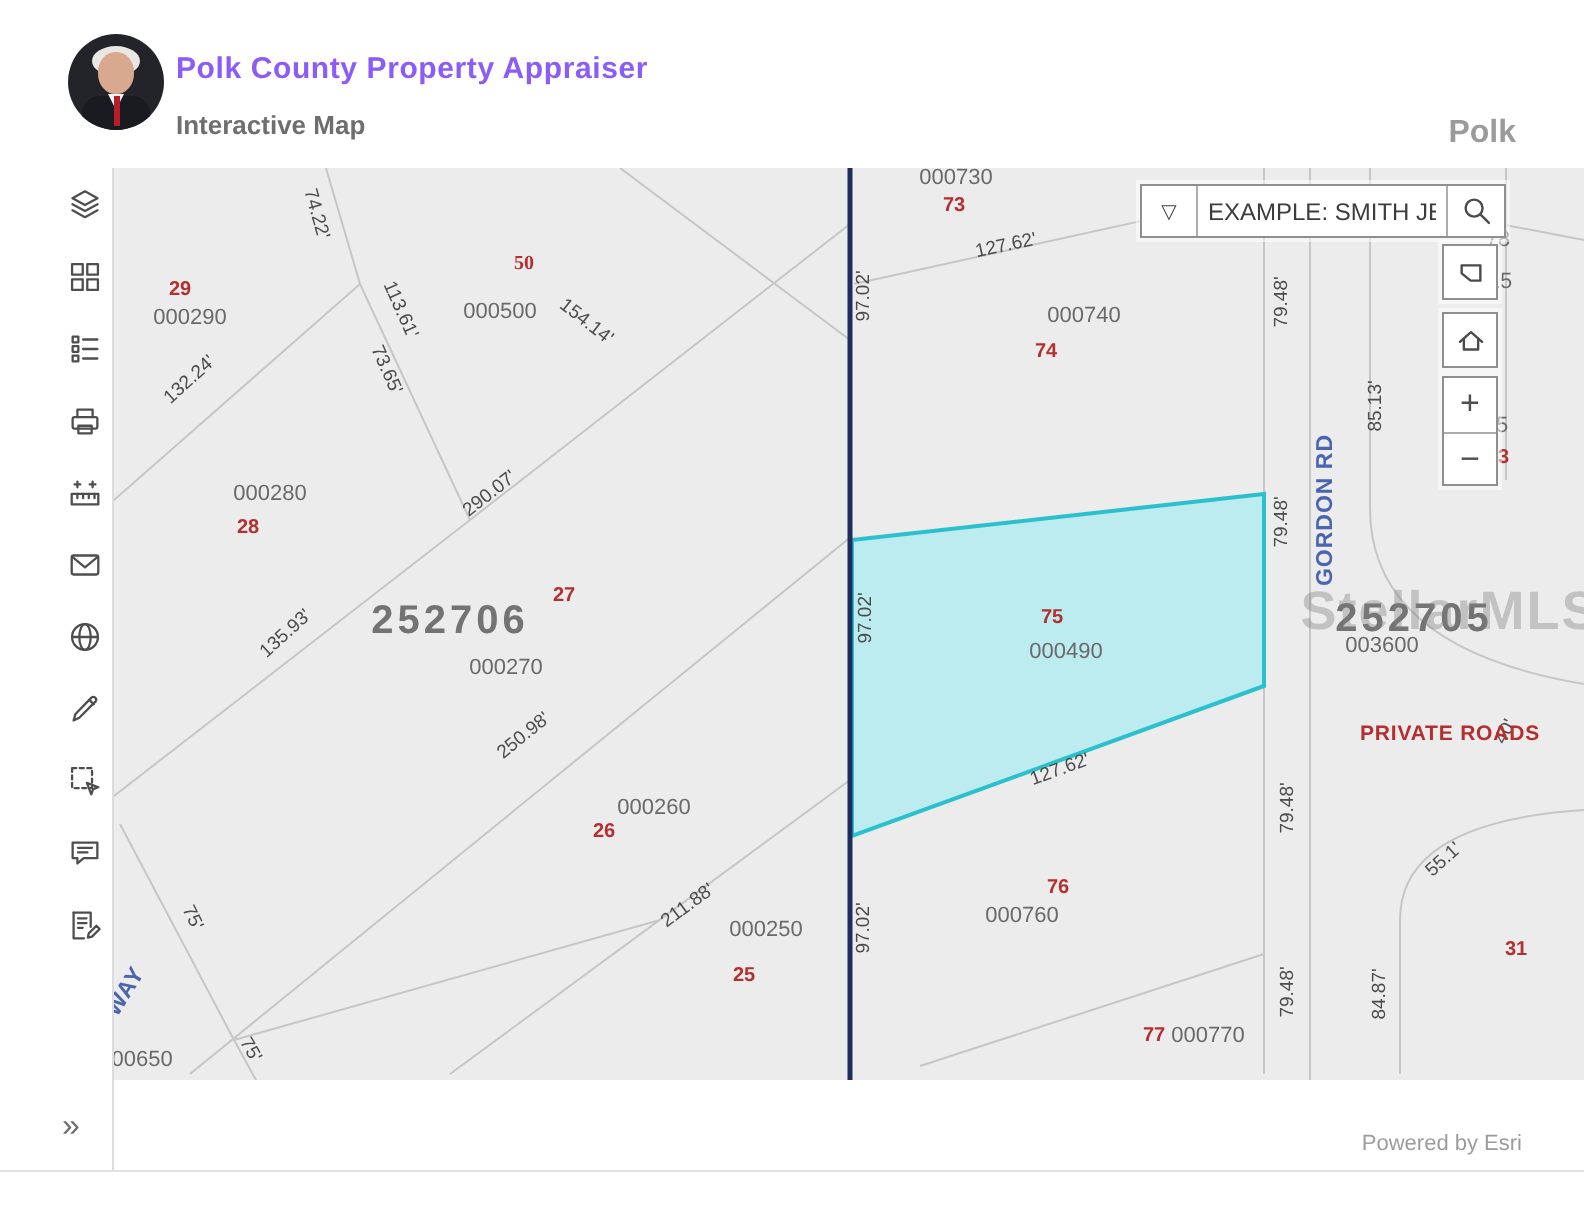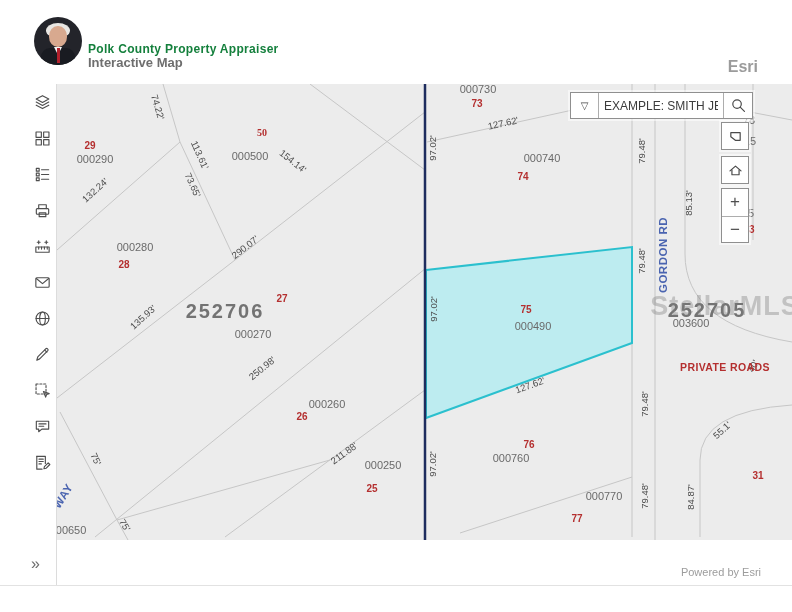--- a/index.html
+++ b/index.html
@@ -8,21 +8,21 @@
   
   .header{position:absolute;left:0;top:0;width:792px;height:84px;background:#fff;}
   .avatar{position:absolute;left:34px;top:17px;width:48px;height:48px;border-radius:50%;
           background:#23242a;overflow:hidden;}
   .avatar .hair{position:absolute;left:12px;top:6px;width:24px;height:15px;border-radius:50%;background:#e9e7e3;}
   .avatar .face{position:absolute;left:15px;top:9px;width:18px;height:21px;border-radius:48%;background:#d8a98f;}
   .avatar .shirt{position:absolute;left:7px;top:31px;width:34px;height:18px;background:#191b21;border-radius:9px 9px 0 0;}
   .avatar .collar{position:absolute;left:20px;top:30px;width:8px;height:8px;background:#f4f4f4;
           clip-path:polygon(0 0,100% 0,50% 100%);}
   .avatar .tie{position:absolute;left:22.5px;top:31px;width:3.5px;height:15px;background:#b3202c;}
-  .app-title{position:absolute;left:88px;top:26px;font-size:12px;font-weight:bold;color:#15803d;letter-spacing:.3px;margin-top:16px;}
+  .app-title{position:absolute;left:88px;top:26px;font-size:15px;font-weight:bold;color:#8b5cf6;letter-spacing:.3px;}
   .app-subtitle{position:absolute;left:88px;top:55px;font-size:13px;font-weight:bold;color:#6e6e6e;}
   .help{position:absolute;right:34px;top:58px;font-size:16px;font-weight:bold;color:#9b9b9b;text-decoration:none;cursor:pointer;}
   
   .sidebar{position:absolute;left:0;top:84px;width:57px;height:501px;background:#fff;
            border-right:1px solid #dcdcdc;box-sizing:border-box;}
   .side-btn{height:36px;display:flex;align-items:center;justify-content:flex-end;padding-right:4px;cursor:pointer;}
   .sbicon{width:19px;height:19px;}
   .sbicon *{stroke:#4e4e4e;fill:none;stroke-width:1.2;stroke-linejoin:round;stroke-linecap:round;}
   .expand{position:absolute;bottom:12px;left:0;width:57px;text-align:center;padding-left:14px;box-sizing:border-box;
           font-size:16px;color:#6d6d6d;cursor:pointer;}
@@ -71,21 +71,21 @@
 <div class="header">
   <div class="avatar">
     <div class="hair"></div>
       <div class="face"></div>
       <div class="shirt"></div>
     <div class="collar"></div>
       <div class="tie"></div>
   </div>
   <div class="app-title">Polk County Property Appraiser</div>
   <div class="app-subtitle">Interactive Map</div>
-  <a class="help">Esri</a>
+  <a class="help">Polk</a>
 </div>
 
 <nav class="sidebar">
   <div id="sidebar-items">
       <div class="side-btn">
         <svg class="sbicon" viewBox="0 0 20 20">
           <path d="M10 2.8 16.6 6.4 10 10 3.4 6.4Z"></path>
           <path d="M16.6 9.6 10 13.2 3.4 9.6"></path>
           <path d="M16.6 12.8 10 16.4 3.4 12.8"></path>
         </svg>
@@ -192,21 +192,21 @@
       <div class="lbl pid" style="left: 38px; top: 75px; transform: translate(-50%, -50%) rotate(0deg);">000290</div>
       <div class="lbl pid" style="left: 193px; top: 72px; transform: translate(-50%, -50%) rotate(0deg);">000500</div>
       <div class="lbl pid" style="left: 78px; top: 163px; transform: translate(-50%, -50%) rotate(0deg);">000280</div>
       <div class="lbl pid" style="left: 196px; top: 250px; transform: translate(-50%, -50%) rotate(0deg); text-align: center;">000270</div>
       <div class="lbl pid" style="left: 270px; top: 320px; transform: translate(-50%, -50%) rotate(0deg);">000260</div>
       <div class="lbl pid" style="left: 326px; top: 381px; transform: translate(-50%, -50%) rotate(0deg);">000250</div>
       <div class="lbl pid" style="left: 421px; top: 5px; transform: translate(-50%, -50%) rotate(0deg);">000730</div>
       <div class="lbl pid" style="left: 485px; top: 74px; transform: translate(-50%, -50%) rotate(0deg);">000740</div>
       <div class="lbl pid" style="left: 476px; top: 242px; transform: translate(-50%, -50%) rotate(0deg);">000490</div>
       <div class="lbl pid" style="left: 454px; top: 374px; transform: translate(-50%, -50%) rotate(0deg);">000760</div>
-      <div class="lbl pid" style="left: 547px; top: 412px; transform: translate(-50%, -50%) rotate(0deg); text-align: right;">000770</div>
+      <div class="lbl pid" style="left: 547px; top: 434px; transform: translate(-50%, -50%) rotate(0deg); text-align: right;">000770</div>
       <div class="lbl pid" style="left: 634px; top: 239px; transform: translate(-50%, -50%) rotate(0deg);">003600</div>
       <div class="lbl pid" style="left: 11px; top: 446px; transform: translate(-50%, -50%) rotate(0deg);">000650</div>
       <div class="lbl pid" style="left: 692px; top: 36px; transform: translate(-50%, -50%) rotate(0deg);">78</div>
       <div class="lbl pid" style="left: 693px; top: 57px; transform: translate(-50%, -50%) rotate(0deg);">15</div>
       <div class="lbl pid" style="left: 688px; top: 129px; transform: translate(-50%, -50%) rotate(0deg);">335</div>
       <div class="lbl pnum" style="left: 33px; top: 61px; transform: translate(-50%, -50%) rotate(0deg);">29</div>
       <div class="lbl pnum" style="left: 205px; top: 48px; transform: translate(-50%, -50%) rotate(0deg); font-family: Liberation Serif, serif;">50</div>
       <div class="lbl pnum" style="left: 67px; top: 180px; transform: translate(-50%, -50%) rotate(0deg);">28</div>
       <div class="lbl pnum" style="left: 197px; top: 214px; transform: translate(-50%, -50%) rotate(0deg); margin-left: 28px;">27</div>
       <div class="lbl pnum" style="left: 245px; top: 332px; transform: translate(-50%, -50%) rotate(0deg);">26</div>

